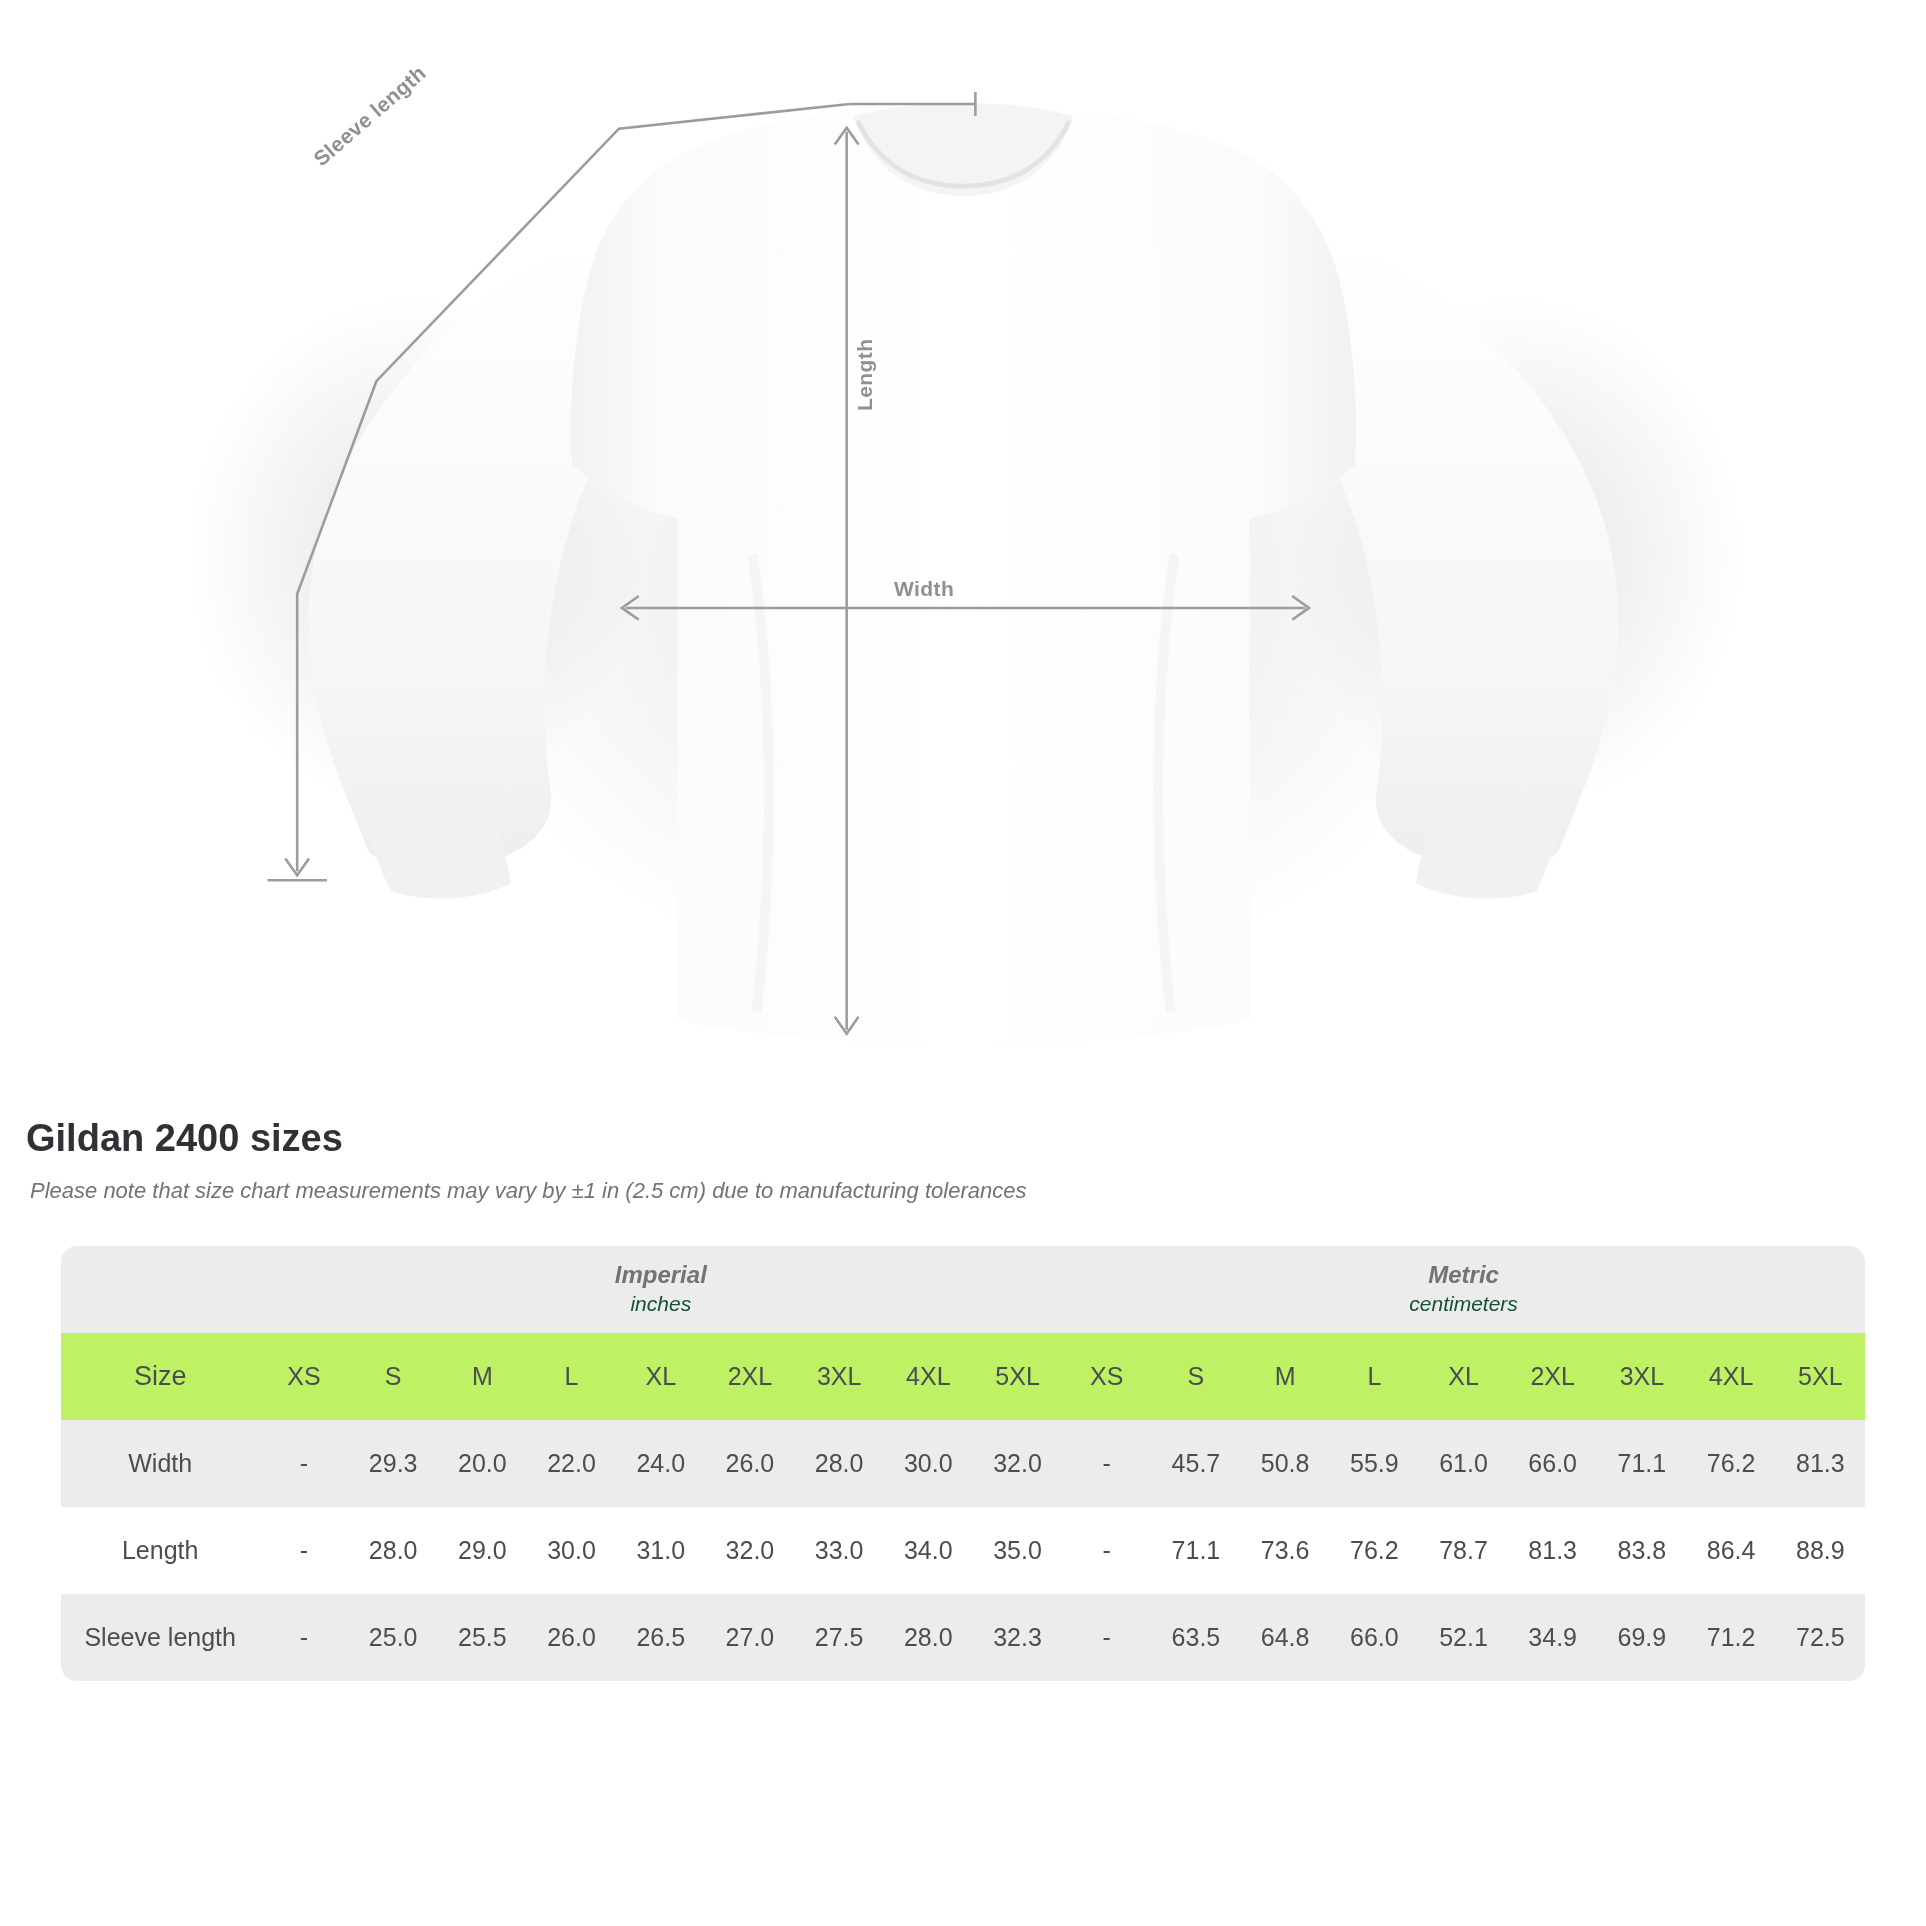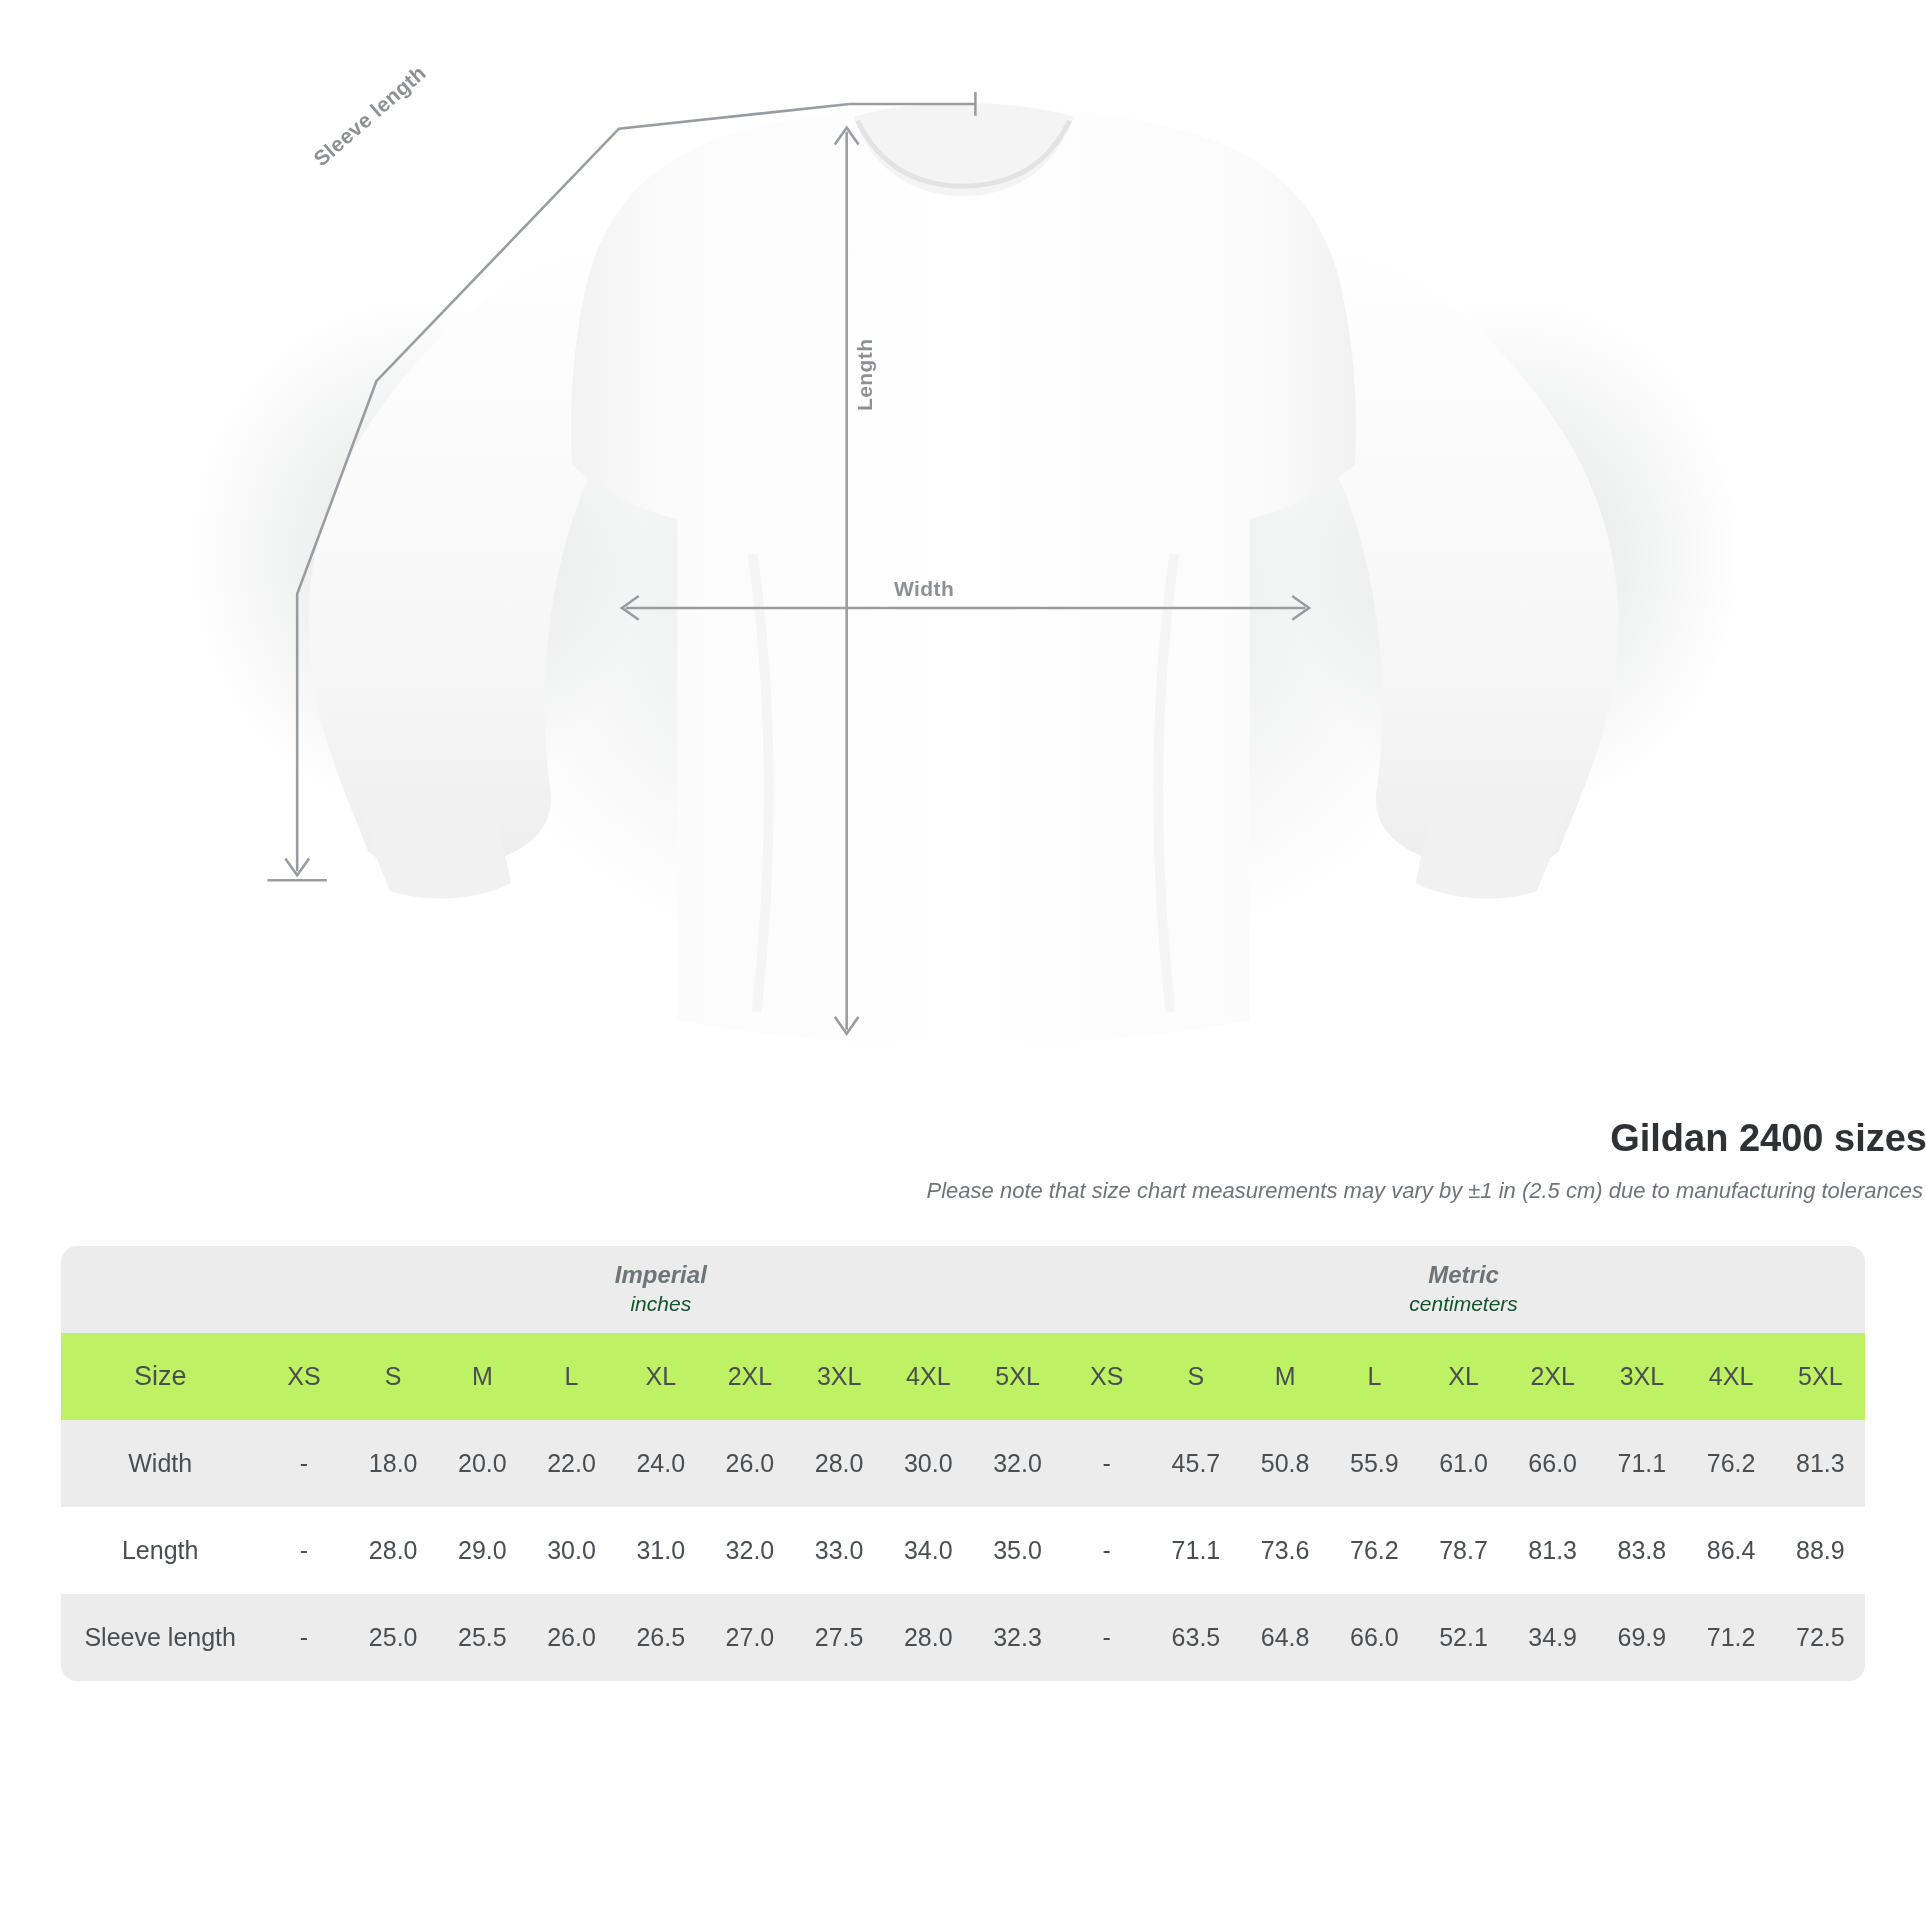--- a/index.html
+++ b/index.html
@@ -51,22 +51,23 @@
     transform: rotate(-90deg);
     transform-origin: left top;
   }
   .label-width {
     left: 894px;
     top: 577px;
   }
 
   
   .title-block {
-    text-align: right;
+    text-align: left;
     margin-top: 18px;
+    padding-left: 26px;
   }
   .chart-title {
     font-size: 38px;
     font-weight: bold;
     color: #2f3235;
     margin: 0 0 18px 0;
   }
   .chart-note {
     font-size: 22px;
     font-style: italic;
@@ -274,21 +275,21 @@
           <td>XL</td>
           <td>2XL</td>
           <td>3XL</td>
           <td>4XL</td>
           <td>5XL</td>
         </tr>
 
         <tr class="band-odd">
           <td class="rowlabel">Width</td>
           <td>-</td>
-          <td>18.0</td>
+          <td>29.3</td>
           <td>20.0</td>
           <td>22.0</td>
           <td>24.0</td>
           <td>26.0</td>
           <td>28.0</td>
           <td>30.0</td>
           <td>32.0</td>
           <td>-</td>
           <td>45.7</td>
           <td>50.8</td>

